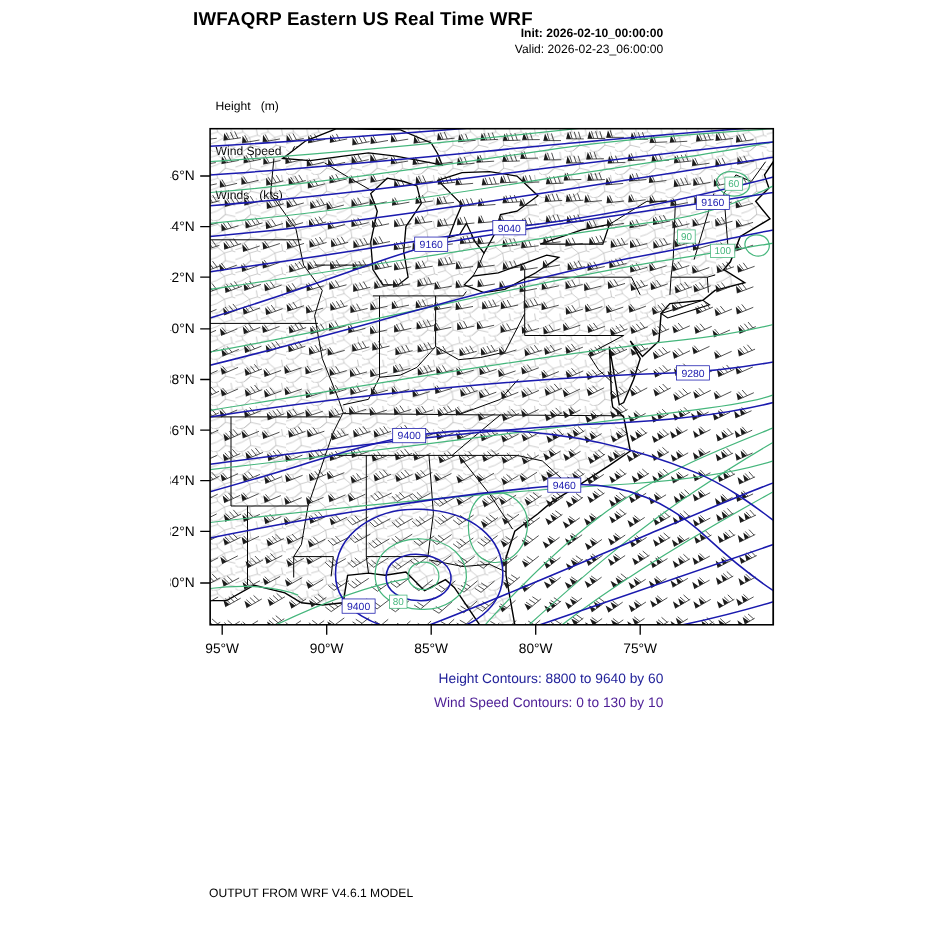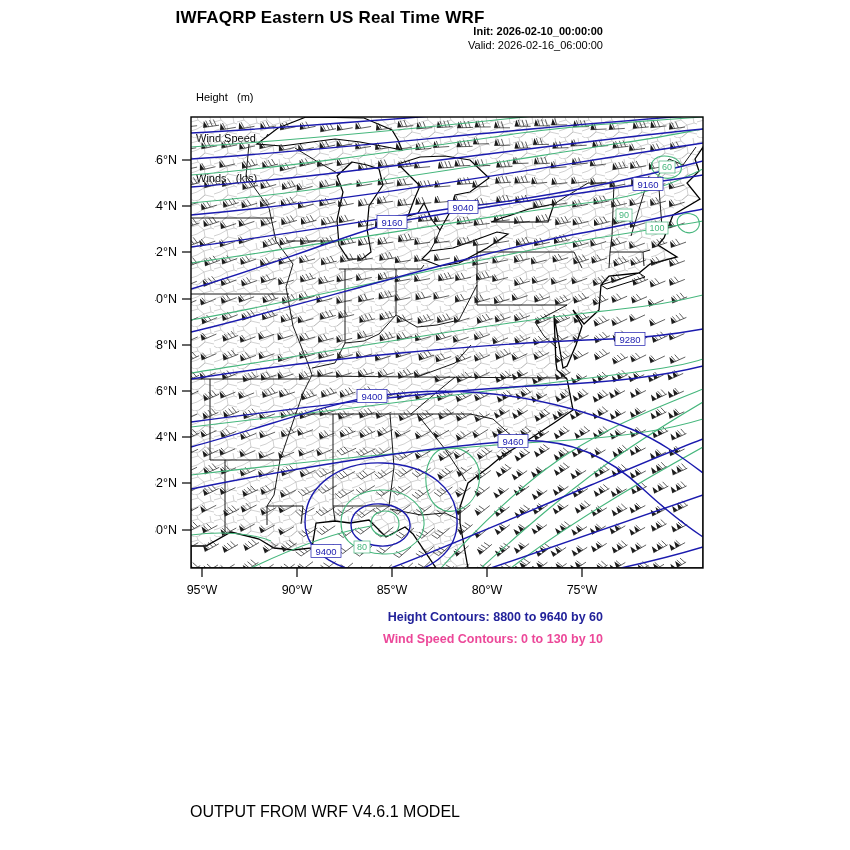--- a/index.html
+++ b/index.html
@@ -7,39 +7,39 @@
         font-family:"Liberation Sans",sans-serif;color:#000;}
   .title{position:absolute;top:8px;left:0;width:660px;text-align:center;
          font-size:17px;font-weight:bold;letter-spacing:.2px;}
   .initblock{position:absolute;top:24px;right:140px;text-align:right;
              font-size:11px;line-height:14px;}
   .initblock .b{font-weight:bold;}
   .legend{position:absolute;top:64px;left:196px;font-size:11px;line-height:13.5px;
           white-space:pre;}
   .map-svg{position:absolute;left:155px;top:95px;}
   .notes{position:absolute;top:606px;right:140px;text-align:right;
-         font-size:12.5px;line-height:22px;font-weight:bold;}
+         font-size:12.5px;line-height:22px;}
   .note-height{color:#22229a;}
-  .note-wind{color:#ec4899;}
-  .footer{position:absolute;left:190px;top:805px;font-size:16px;line-height:14px;}
+  .note-wind{color:#4c1d95;}
+  .footer{position:absolute;left:190px;top:805px;font-size:11px;line-height:14px;}
   text{font-family:"Liberation Sans",sans-serif;}
   .tick{font-size:12.5px;fill:#000;}
   .clbl-b{font-size:9.5px;fill:#1a1aae;}
   .clbl-g{font-size:9px;fill:#45b67c;}
 </style>
 </head>
 <body>
 
 <div class="page">
 
   <div class="title">IWFAQRP Eastern US Real Time WRF</div>
 
   <div class="initblock">
     <div class="b">Init: 2026-02-10_00:00:00</div>
-    <div>Valid: 2026-02-16_06:00:00</div>
+    <div>Valid: 2026-02-23_06:00:00</div>
   </div>
 
   <div class="legend">
     <div>Height   (m)</div>
     <div>Wind Speed   (kts)</div>
     <div>Winds   (kts)</div>
   </div>
 
   <svg class="map-svg" width="575" height="515" viewBox="0 0 575 515">
     <defs>

